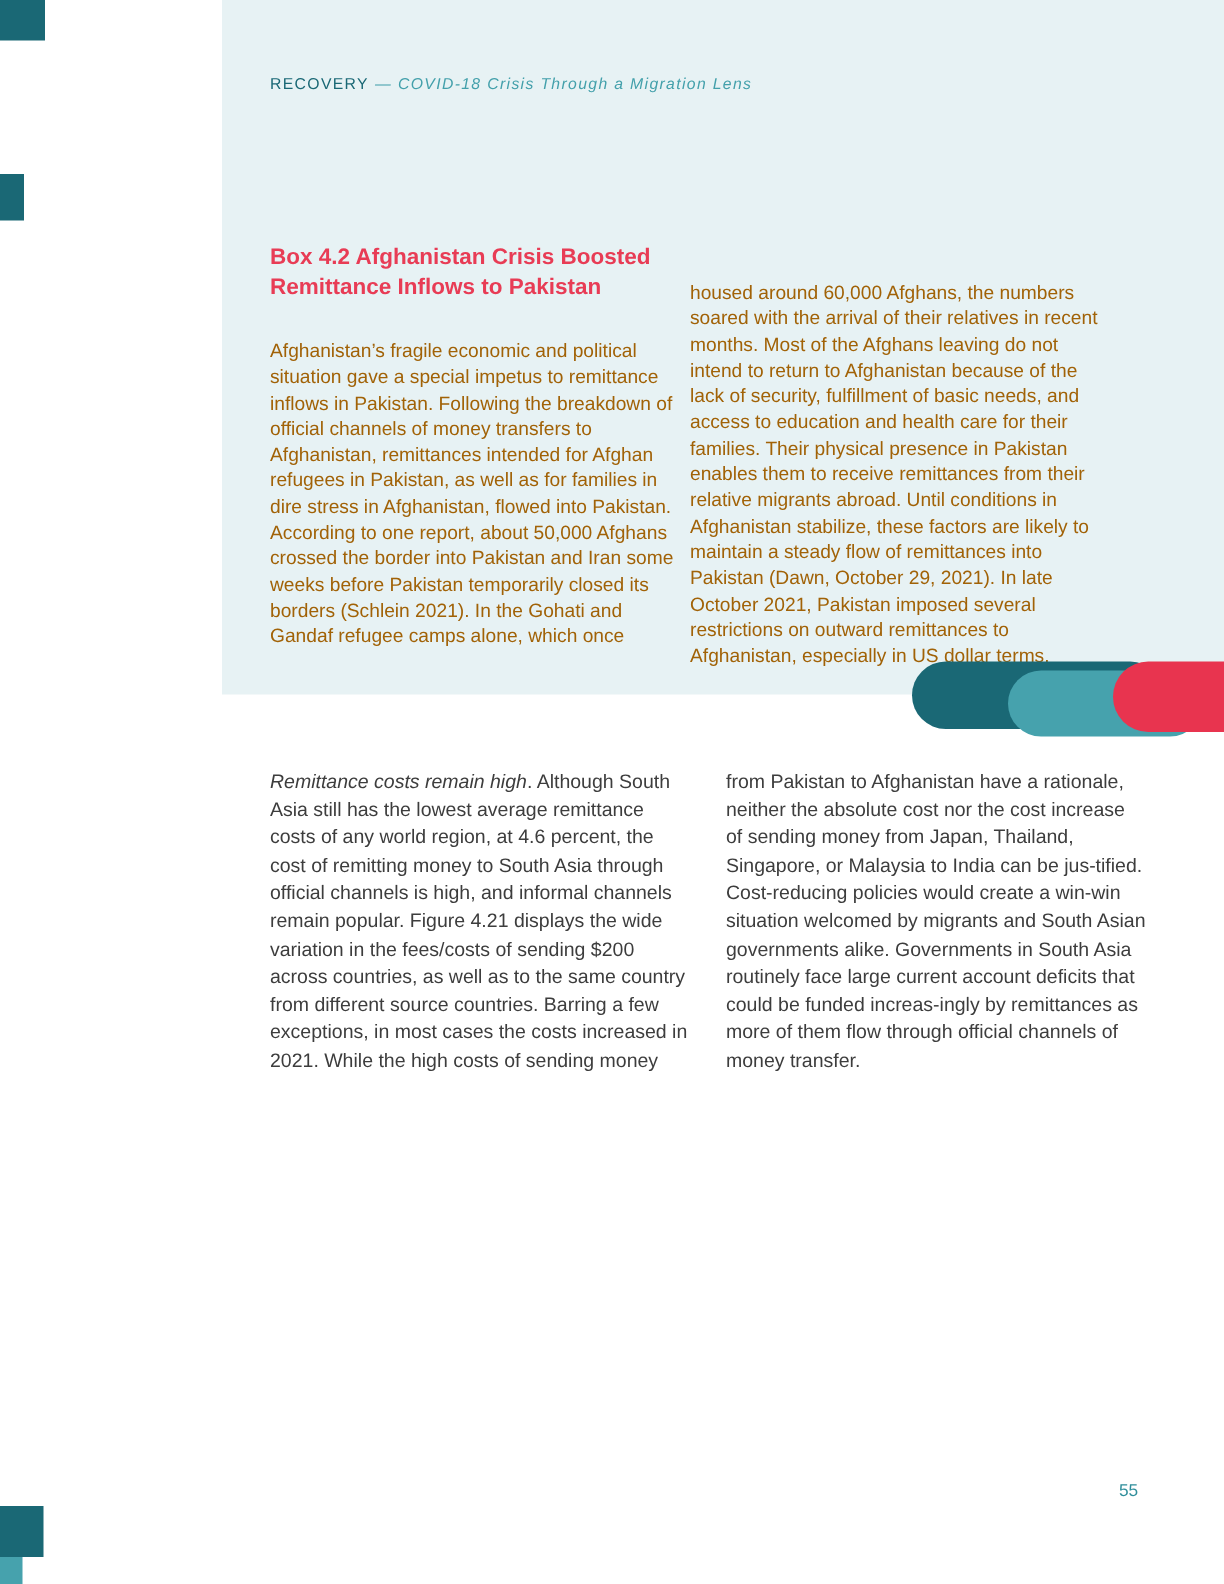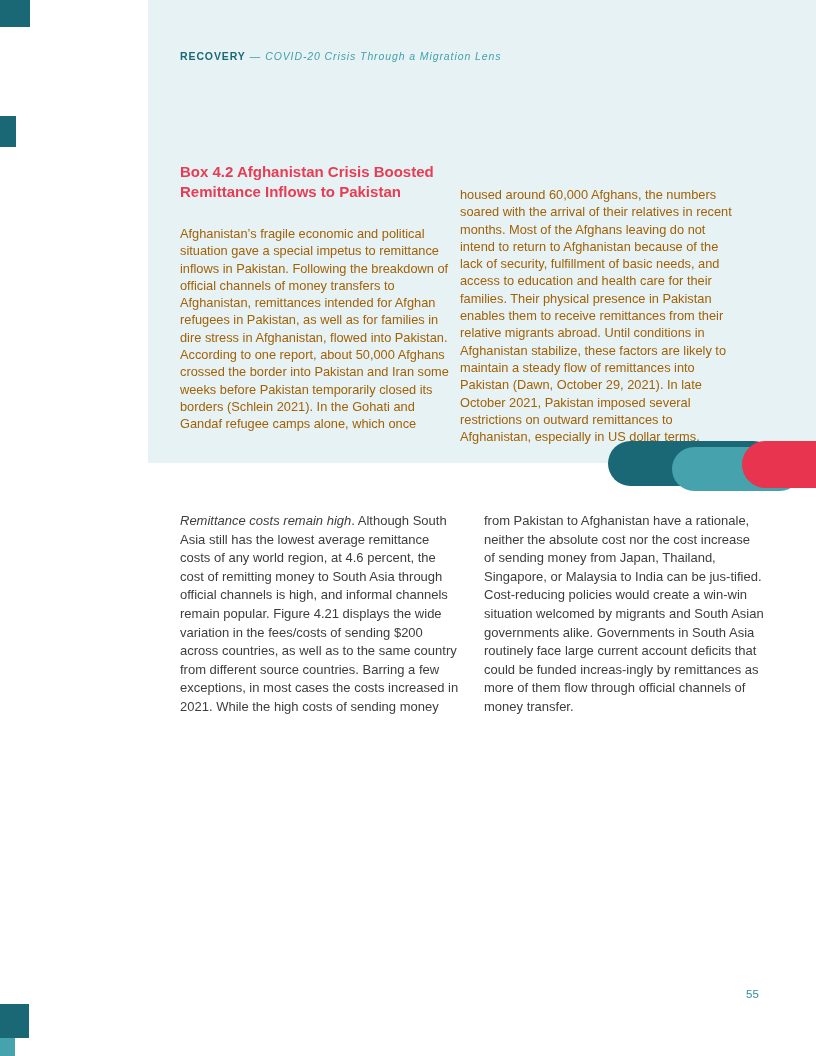--- a/index.html
+++ b/index.html
@@ -29,21 +29,21 @@
     background: #e7f2f4;
   }
 
   .running-header {
     position: absolute;
     left: 32px; top: 50px;
     font-size: 10.5px;
     letter-spacing: 0.9px;
     white-space: nowrap;
   }
-  .rh-label { color: #1a6875; font-weight: bold; }
+  .rh-label { color: #1a6875; font-weight: normal; }
   .rh-sep   { color: #43a0ab; margin: 0 4px; font-style: italic; }
   .rh-title { color: #43a0ab; font-style: italic; }
 
   .box-content {
     position: absolute;
     left: 32px; top: 162px;
     display: flex;
   }
   .box-col { width: 280px; }
   .box-title {
@@ -111,21 +111,21 @@
 
 <div class="page">
 
   <div class="mark mark-top-left"></div>
   <div class="mark mark-left-upper"></div>
   <div class="mark mark-bottom-dark"></div>
   <div class="mark mark-bottom-teal"></div>
 
   <div class="teal-box">
     <div class="running-header">
-      <span class="rh-label">RECOVERY</span><span class="rh-sep">—</span><span class="rh-title">COVID-20 Crisis Through a Migration Lens</span>
+      <span class="rh-label">RECOVERY</span><span class="rh-sep">—</span><span class="rh-title">COVID-18 Crisis Through a Migration Lens</span>
     </div>
 
     <div class="box-content">
       <div class="box-col">
         <h2 class="box-title">Box 4.2 Afghanistan Crisis Boosted Remittance Inflows to Pakistan</h2>
         <div class="box-text">Afghanistan’s fragile economic and political situation gave a special impetus to remittance inflows in Pakistan. Following the breakdown of official channels of money transfers to Afghanistan, remittances intended for Afghan refugees in Pakistan, as well as for families in dire stress in Afghanistan, flowed into Pakistan. According to one report, about 50,000 Afghans crossed the border into Pakistan and Iran some weeks before Pakistan temporarily closed its borders (Schlein 2021). In the Gohati and Gandaf refugee camps alone, which once</div>
       </div>
       <div class="box-col">
         <div class="box-text">housed around 60,000 Afghans, the numbers soared with the arrival of their relatives in recent months. Most of the Afghans leaving do not intend to return to Afghanistan because of the lack of security, fulfillment of basic needs, and access to education and health care for their families. Their physical presence in Pakistan enables them to receive remittances from their relative migrants abroad. Until conditions in Afghanistan stabilize, these factors are likely to maintain a steady flow of remittances into Pakistan (Dawn, October 29, 2021). In late October 2021, Pakistan imposed several restrictions on outward remittances to Afghanistan, especially in US dollar terms.</div>
       </div>

